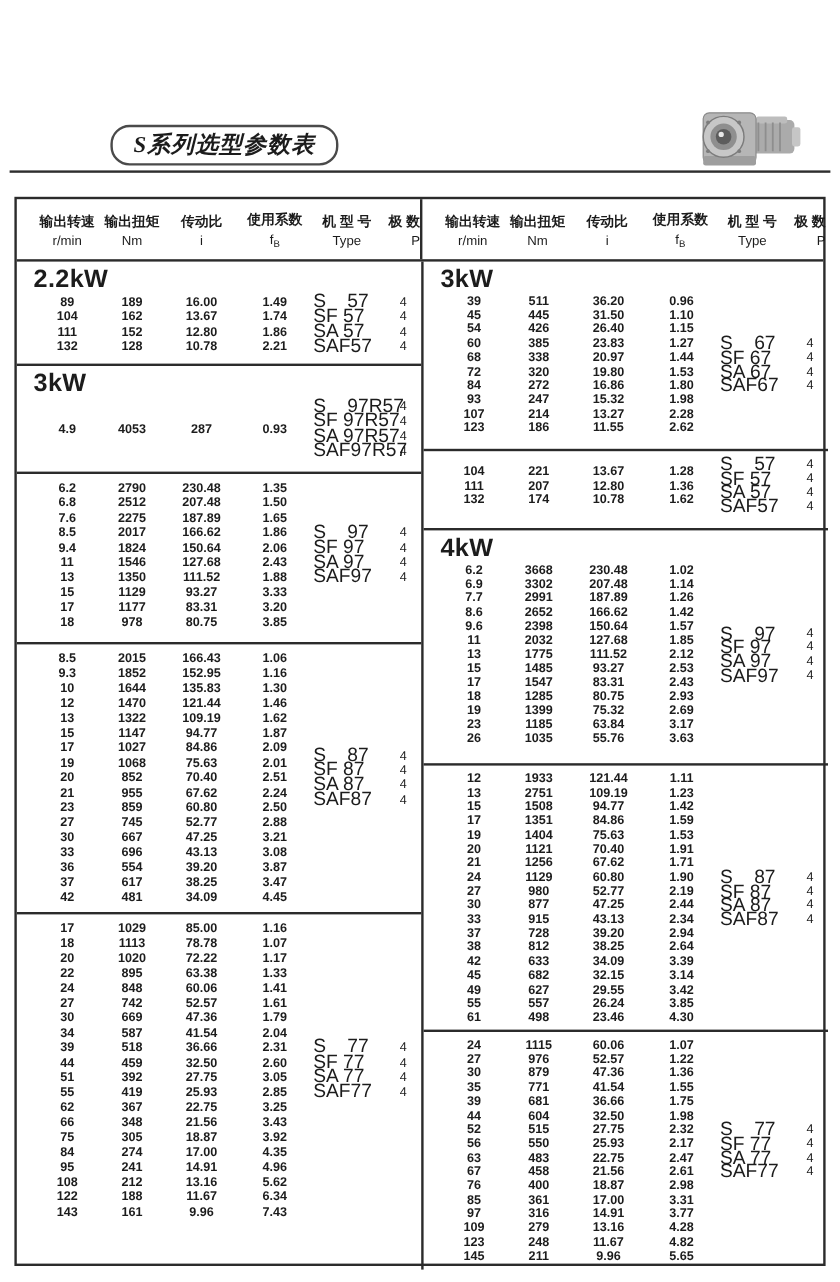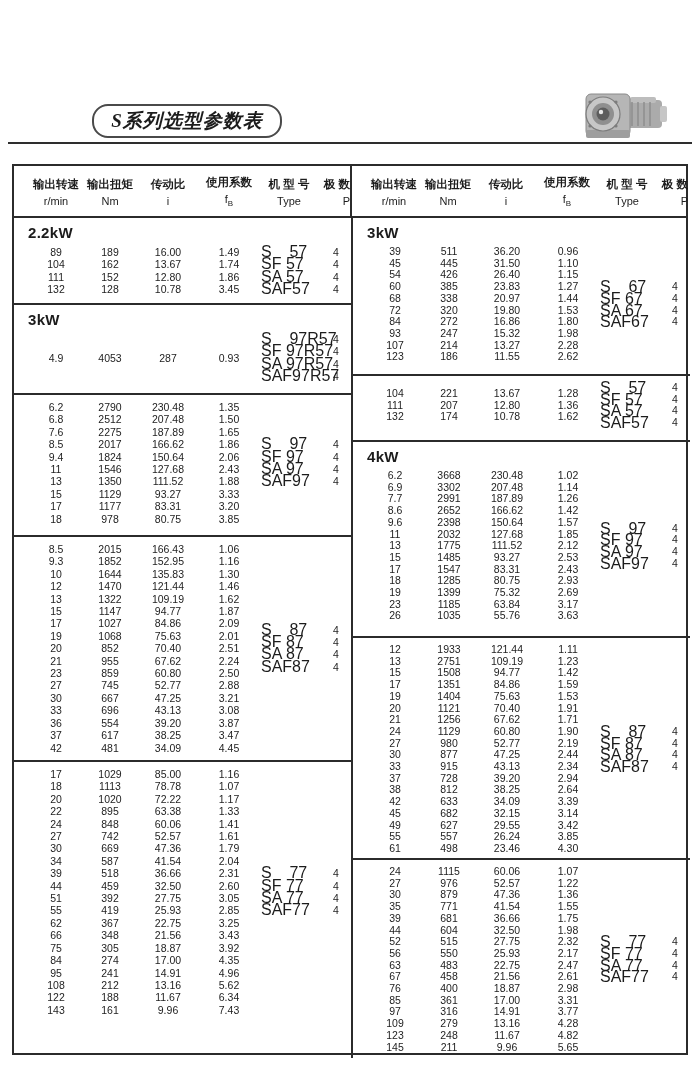--- a/index.html
+++ b/index.html
@@ -24,24 +24,24 @@
   .hhdr{display:flex;height:50px;}
   .hcol{display:flex;flex-direction:column;align-items:center;justify-content:center;gap:3px;padding-top:2px;}
   .hzh{font-weight:bold;font-size:11.5px;white-space:nowrap;}
   .hunit{font-size:11px;white-space:nowrap;}
   .hunit sub{font-size:8px;}
   .hc0{width:56px;margin-left:14px;} .hc1{width:52px;} .hc2{width:64px;} .hc3{width:58px;}
   .hc4{width:62px;} .hc5{width:30px;align-items:flex-end;}
   
   .block{box-sizing:border-box;overflow:hidden;}
   .block + .block{border-top:2px solid #2b2b2b;}
-  .kw{font-size:15px;font-weight:bold;margin:5px 0 0 14px;line-height:20px;letter-spacing:.3px;}
+  .kw{font-size:21px;font-weight:bold;margin:5px 0 0 14px;line-height:20px;letter-spacing:.3px;}
   .content{display:flex;align-items:center;padding-top:3px;}
   .block.nolabel .content{padding-top:6px;}
-  .rows{margin-left:14px;width:230px;flex:none;align-self:center;}
+  .rows{margin-left:14px;width:230px;flex:none;align-self:center;font-weight:bold;}
   .nrow{display:grid;grid-template-columns:56px 52px 64px 58px;}
   .nrow span{text-align:center;font-size:10.5px;}
   .half.left .nrow span{line-height:12.4px;}
   .half.right .nrow span{line-height:11.7px;}
   .types{margin-left:3px;flex:none;align-self:center;}
   .trow{display:grid;grid-template-columns:60px 30px;}
   .trow .tname{font-size:16px;white-space:pre;text-align:left;}
   .trow .tp{font-size:10.5px;text-align:center;}
   .half.left .trow span{line-height:12.4px;}
   .half.right .trow span{line-height:11.7px;}
@@ -153,21 +153,21 @@
                 <div class="nrow">
                   <span>111</span>
                   <span>152</span>
                   <span>12.80</span>
                   <span>1.86</span>
                 </div>
                 <div class="nrow">
                   <span>132</span>
                   <span>128</span>
                   <span>10.78</span>
-                  <span>3.45</span>
+                  <span>2.21</span>
                 </div>
               </div>
               <div class="types">
                 <div class="trow">
                   <span class="tname">S    57</span>
                   <span class="tp">4</span>
                 </div>
                 <div class="trow">
                   <span class="tname">SF 57</span>
                   <span class="tp">4</span>

